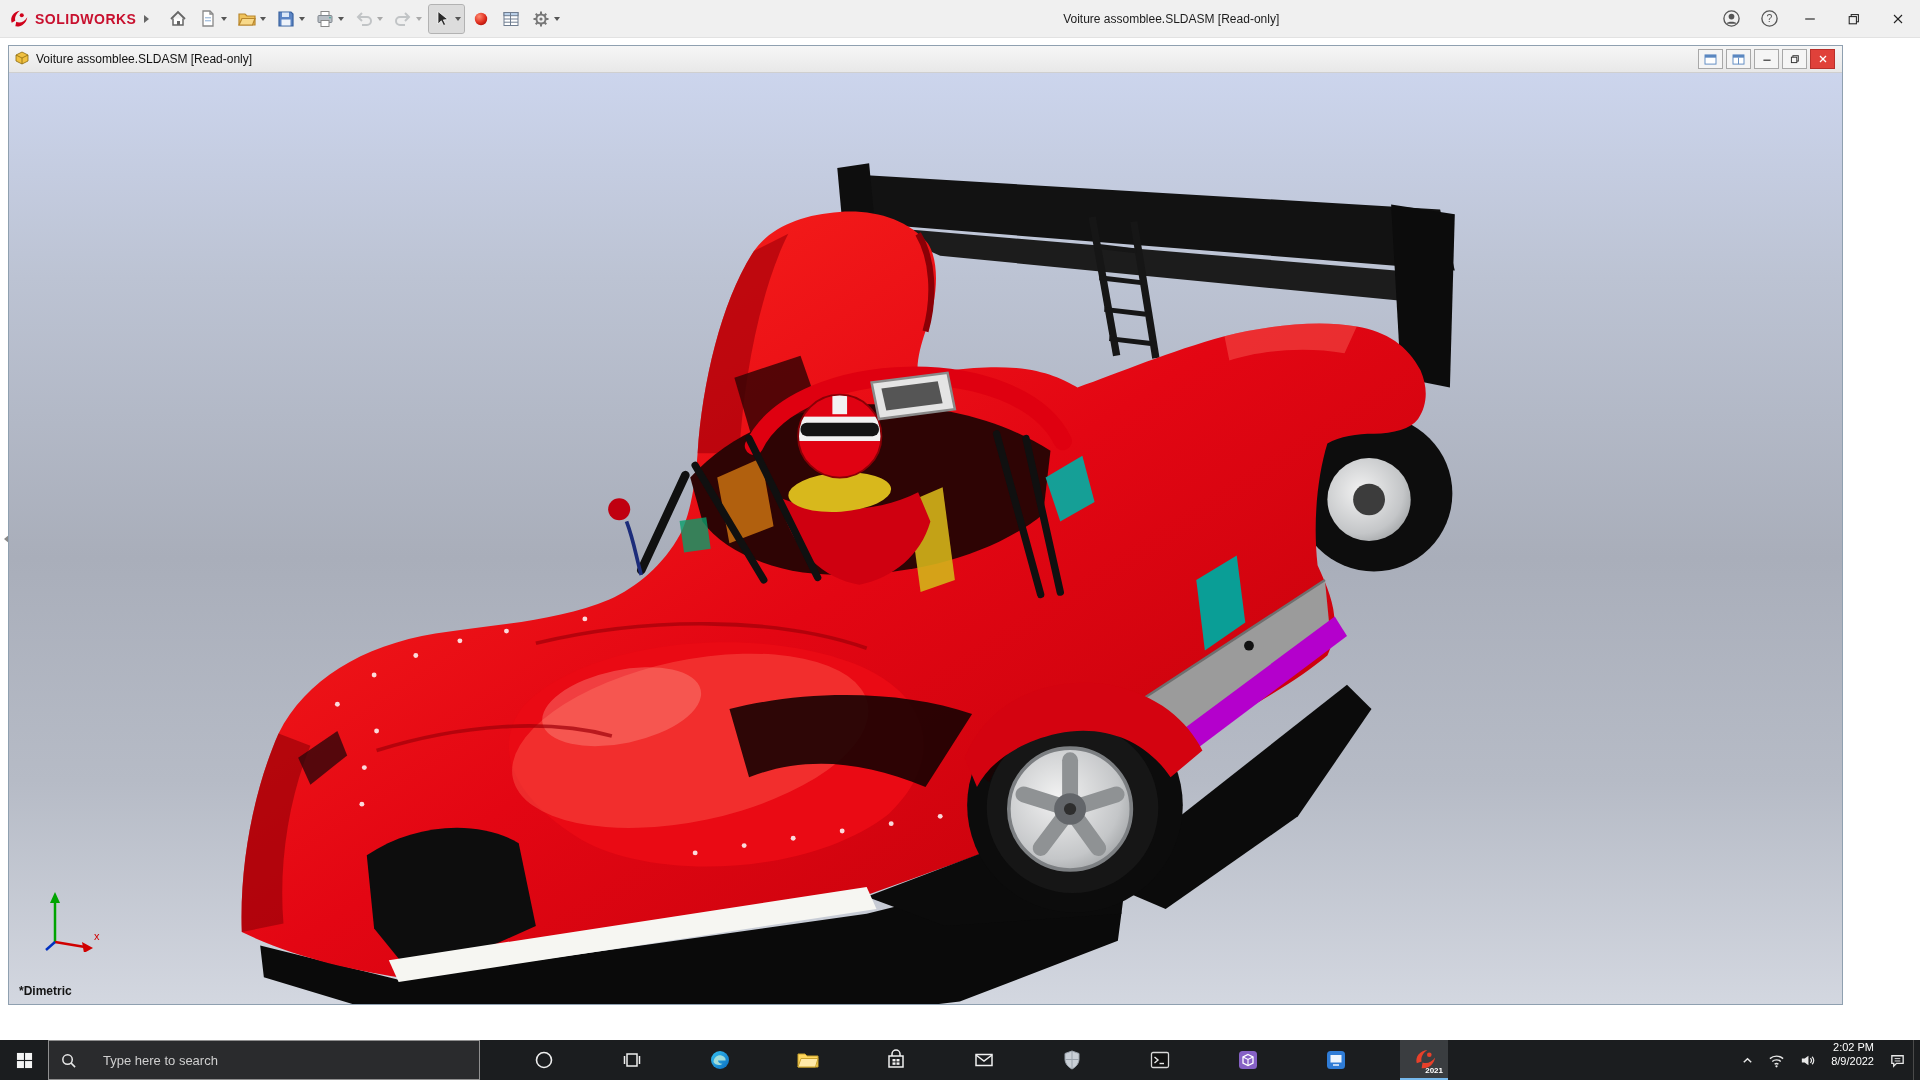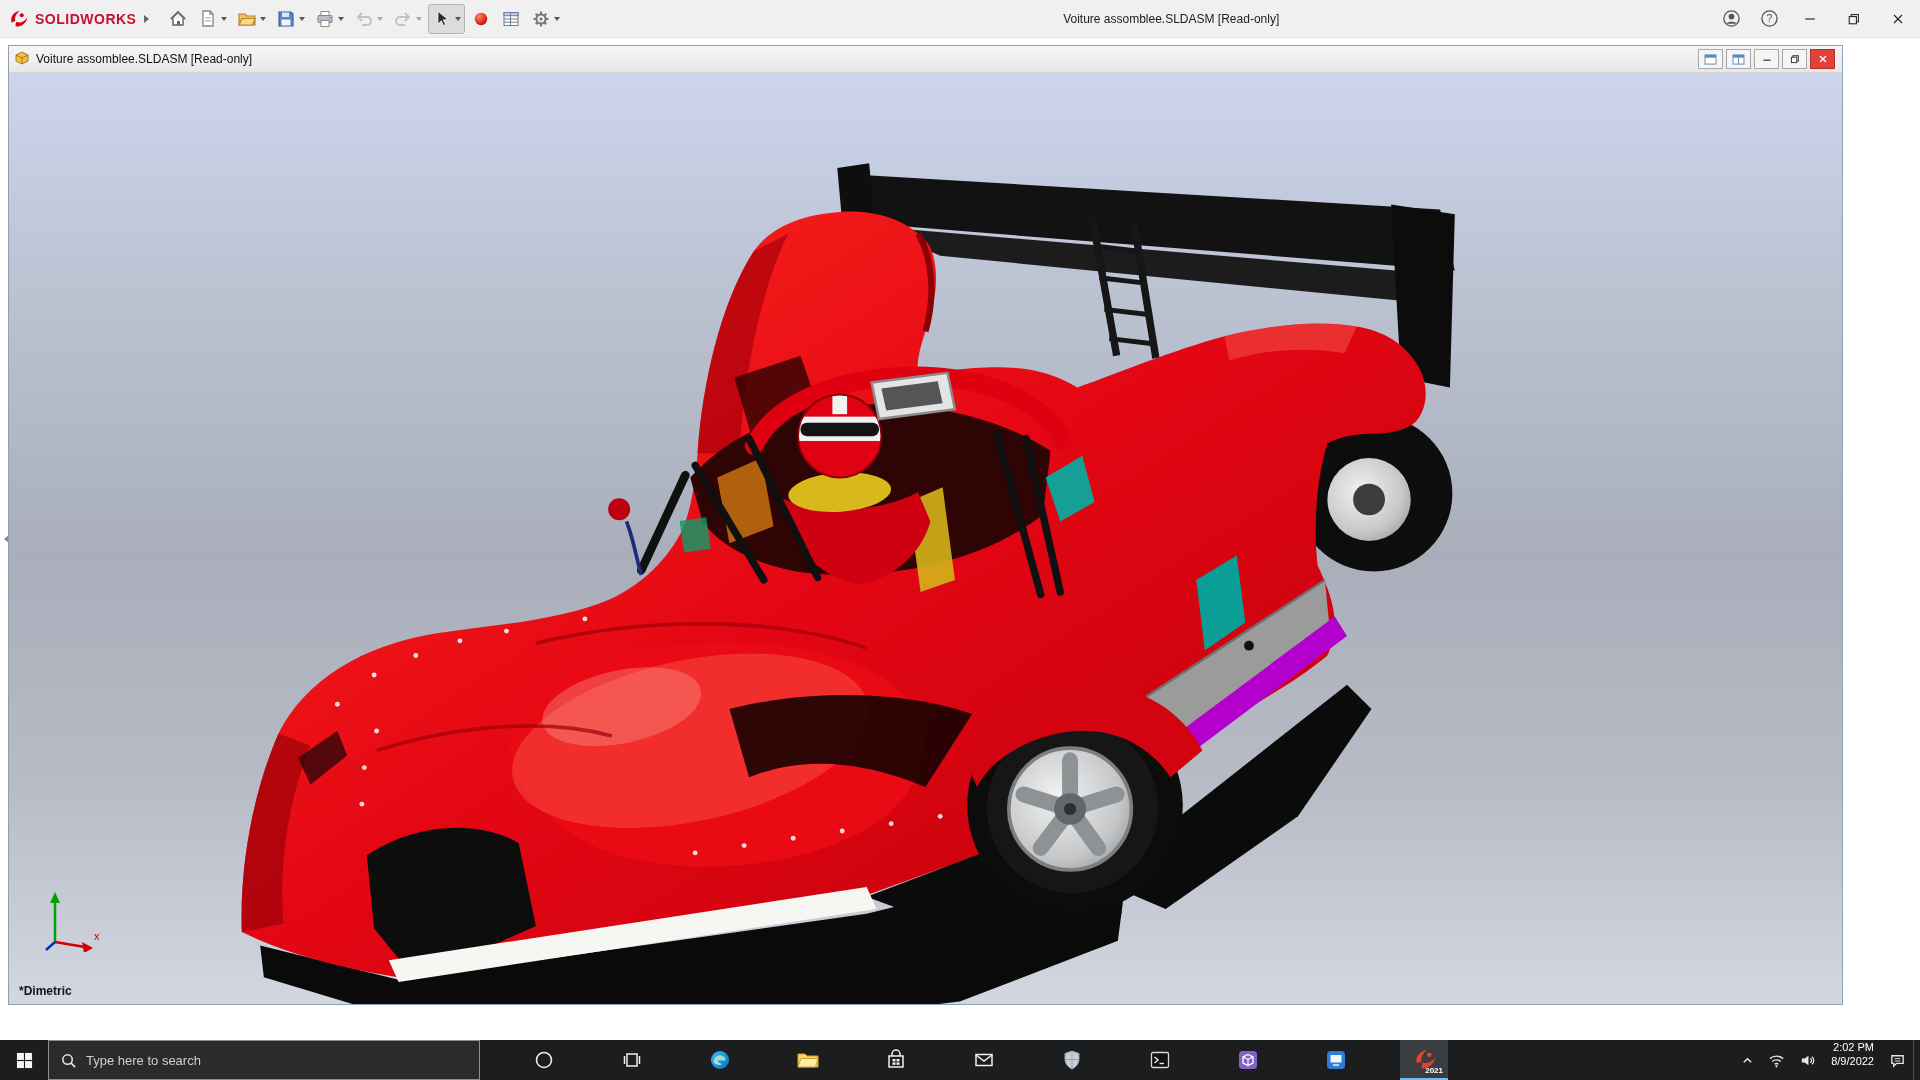--- a/index.html
+++ b/index.html
@@ -41,21 +41,21 @@
     background:linear-gradient(180deg,#ccd5ed 0%,#bcc3d3 22%,#a9aeba 52%,#b6bbc6 76%,#d3d7e0 100%);}
   .car-svg{position:absolute;inset:0;width:100%;height:100%;}
   .view-label{position:absolute;left:10px;bottom:6px;font-size:12px;font-weight:bold;color:#141414;}
   .triad{position:absolute;left:30px;bottom:52px;width:64px;height:66px;}
 
   
   .taskbar{position:absolute;left:0;bottom:0;width:100%;height:40px;background:#1b1d1f;
     display:flex;align-items:stretch;color:#fff;}
   .tb-start{width:48px;display:flex;align-items:center;justify-content:center;}
   .tb-search{width:432px;background:#2a2b2d;border:1px solid #8f8f8f;box-sizing:border-box;
-    display:flex;align-items:center;gap:7px;padding:0 11px;}
+    display:flex;align-items:center;gap:24px;padding:0 11px;}
   .tb-search input{flex:1;background:transparent;border:none;outline:none;color:#ddd;font-size:13px;
     font-family:"Liberation Sans",sans-serif;}
   .tb-search input::placeholder{color:#cfcfcf;}
   .tb-icon{width:48px;display:flex;align-items:center;justify-content:center;position:relative;margin-left:40px;}
   .tb-icon.sw-active{background:#3a3d40;border-bottom:2px solid #76b9ed;box-sizing:border-box;}
   .sw-badge{position:absolute;bottom:3px;right:5px;font-size:8px;color:#fff;font-weight:bold;}
   .tb-tray{margin-left:auto;display:flex;align-items:flex-start;}
   .tray-item{padding:0 7px;height:100%;display:flex;align-items:center;justify-content:center;}
   .tb-clock{display:flex;flex-direction:column;align-items:flex-end;justify-content:center;
     font-size:11px;line-height:1.3;padding:0 8px;}

